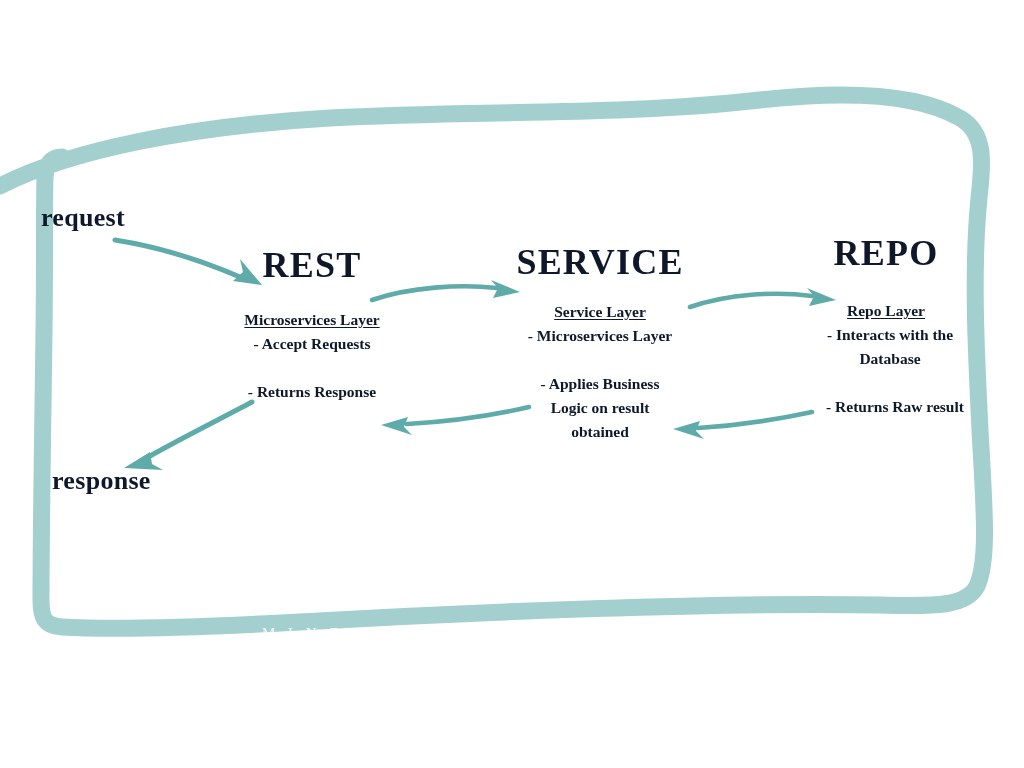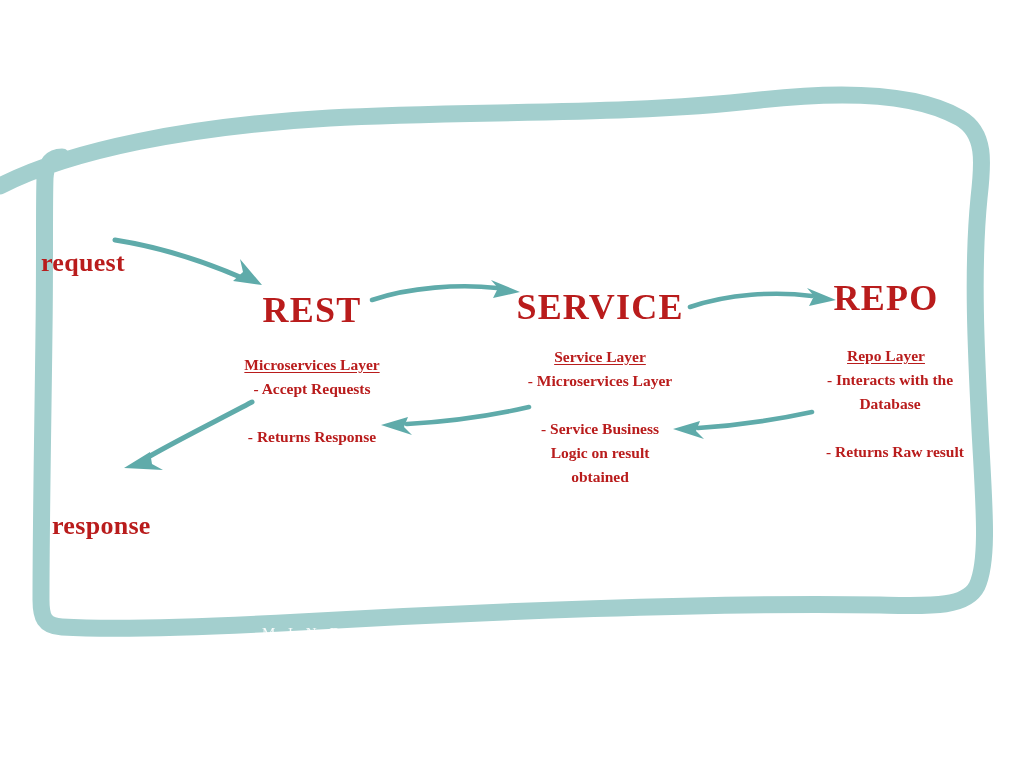--- a/index.html
+++ b/index.html
@@ -25,24 +25,23 @@
   svg.layer {
     position: absolute;
     left: 0; top: 0;
     width: 1024px;
     height: 768px;
     overflow: visible;
   }
 
   .txt {
     position: absolute;
-    color: #b91c1c;
+    color: #0f172a;
     white-space: nowrap;
     line-height: 1.15;
-    margin-top: 45px;
   }
 
   
   .endpoint {
     font-size: 26px;
     font-weight: 700;
     letter-spacing: 0.3px;
   }
 
   
@@ -145,21 +144,21 @@
     <div class="txt col-title" style="left:212px; top:245px; width:200px;">REST</div>
     <div class="txt sub-head" style="left:222px; top:311px; width:180px;">Microservices Layer</div>
     <div class="txt bullet" style="left:222px; top:335px; width:180px;">- Accept Requests</div>
     <div class="txt bullet" style="left:222px; top:383px; width:180px;">- Returns Response</div>
   </div>
 
   <div>
     <div class="txt col-title" style="left:500px; top:242px; width:200px;">SERVICE</div>
     <div class="txt sub-head" style="left:512px; top:303px; width:176px;">Service Layer</div>
     <div class="txt bullet" style="left:502px; top:327px; width:196px;">- Microservices Layer</div>
-    <div class="txt bullet" style="left:512px; top:375px; width:176px;">- Service Business</div>
+    <div class="txt bullet" style="left:512px; top:375px; width:176px;">- Applies Business</div>
     <div class="txt bullet" style="left:512px; top:399px; width:176px;">Logic on result</div>
     <div class="txt bullet" style="left:512px; top:423px; width:176px;">obtained</div>
   </div>
 
   <div>
     <div class="txt col-title" style="left:786px; top:233px; width:200px;">REPO</div>
     <div class="txt sub-head" style="left:800px; top:302px; width:172px;">Repo Layer</div>
     <div class="txt bullet" style="left:802px; top:326px; width:176px;">- Interacts with the</div>
     <div class="txt bullet" style="left:802px; top:350px; width:176px;">Database</div>
     <div class="txt bullet" style="left:802px; top:398px; width:186px;">- Returns Raw result</div>

